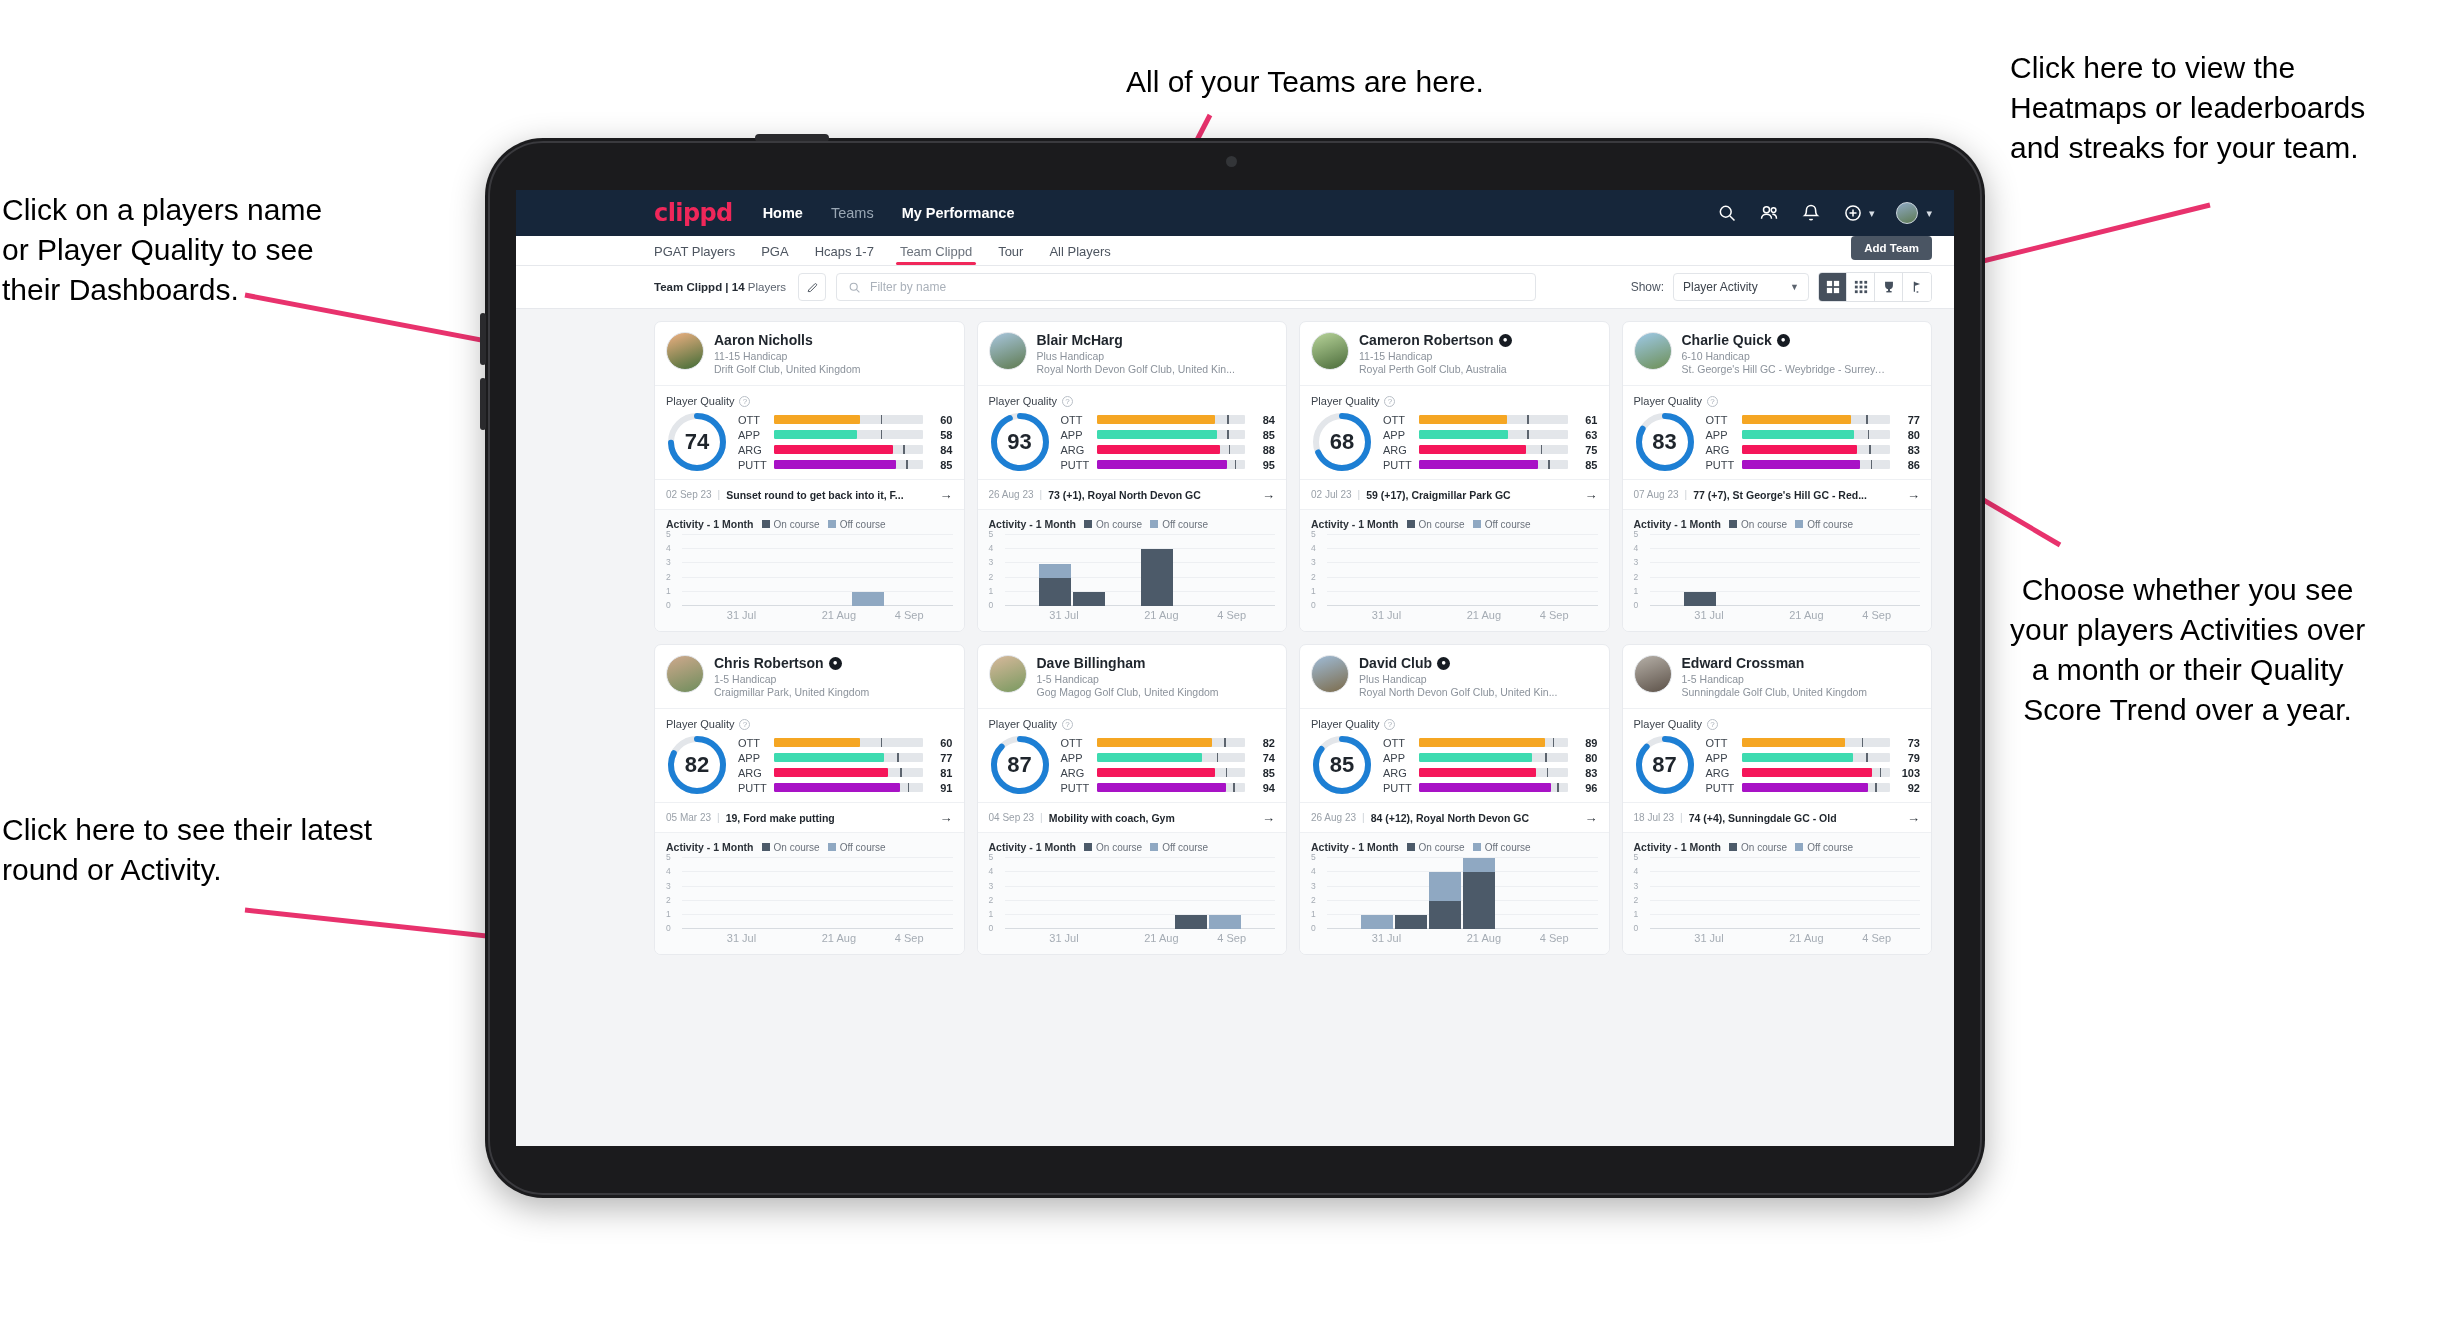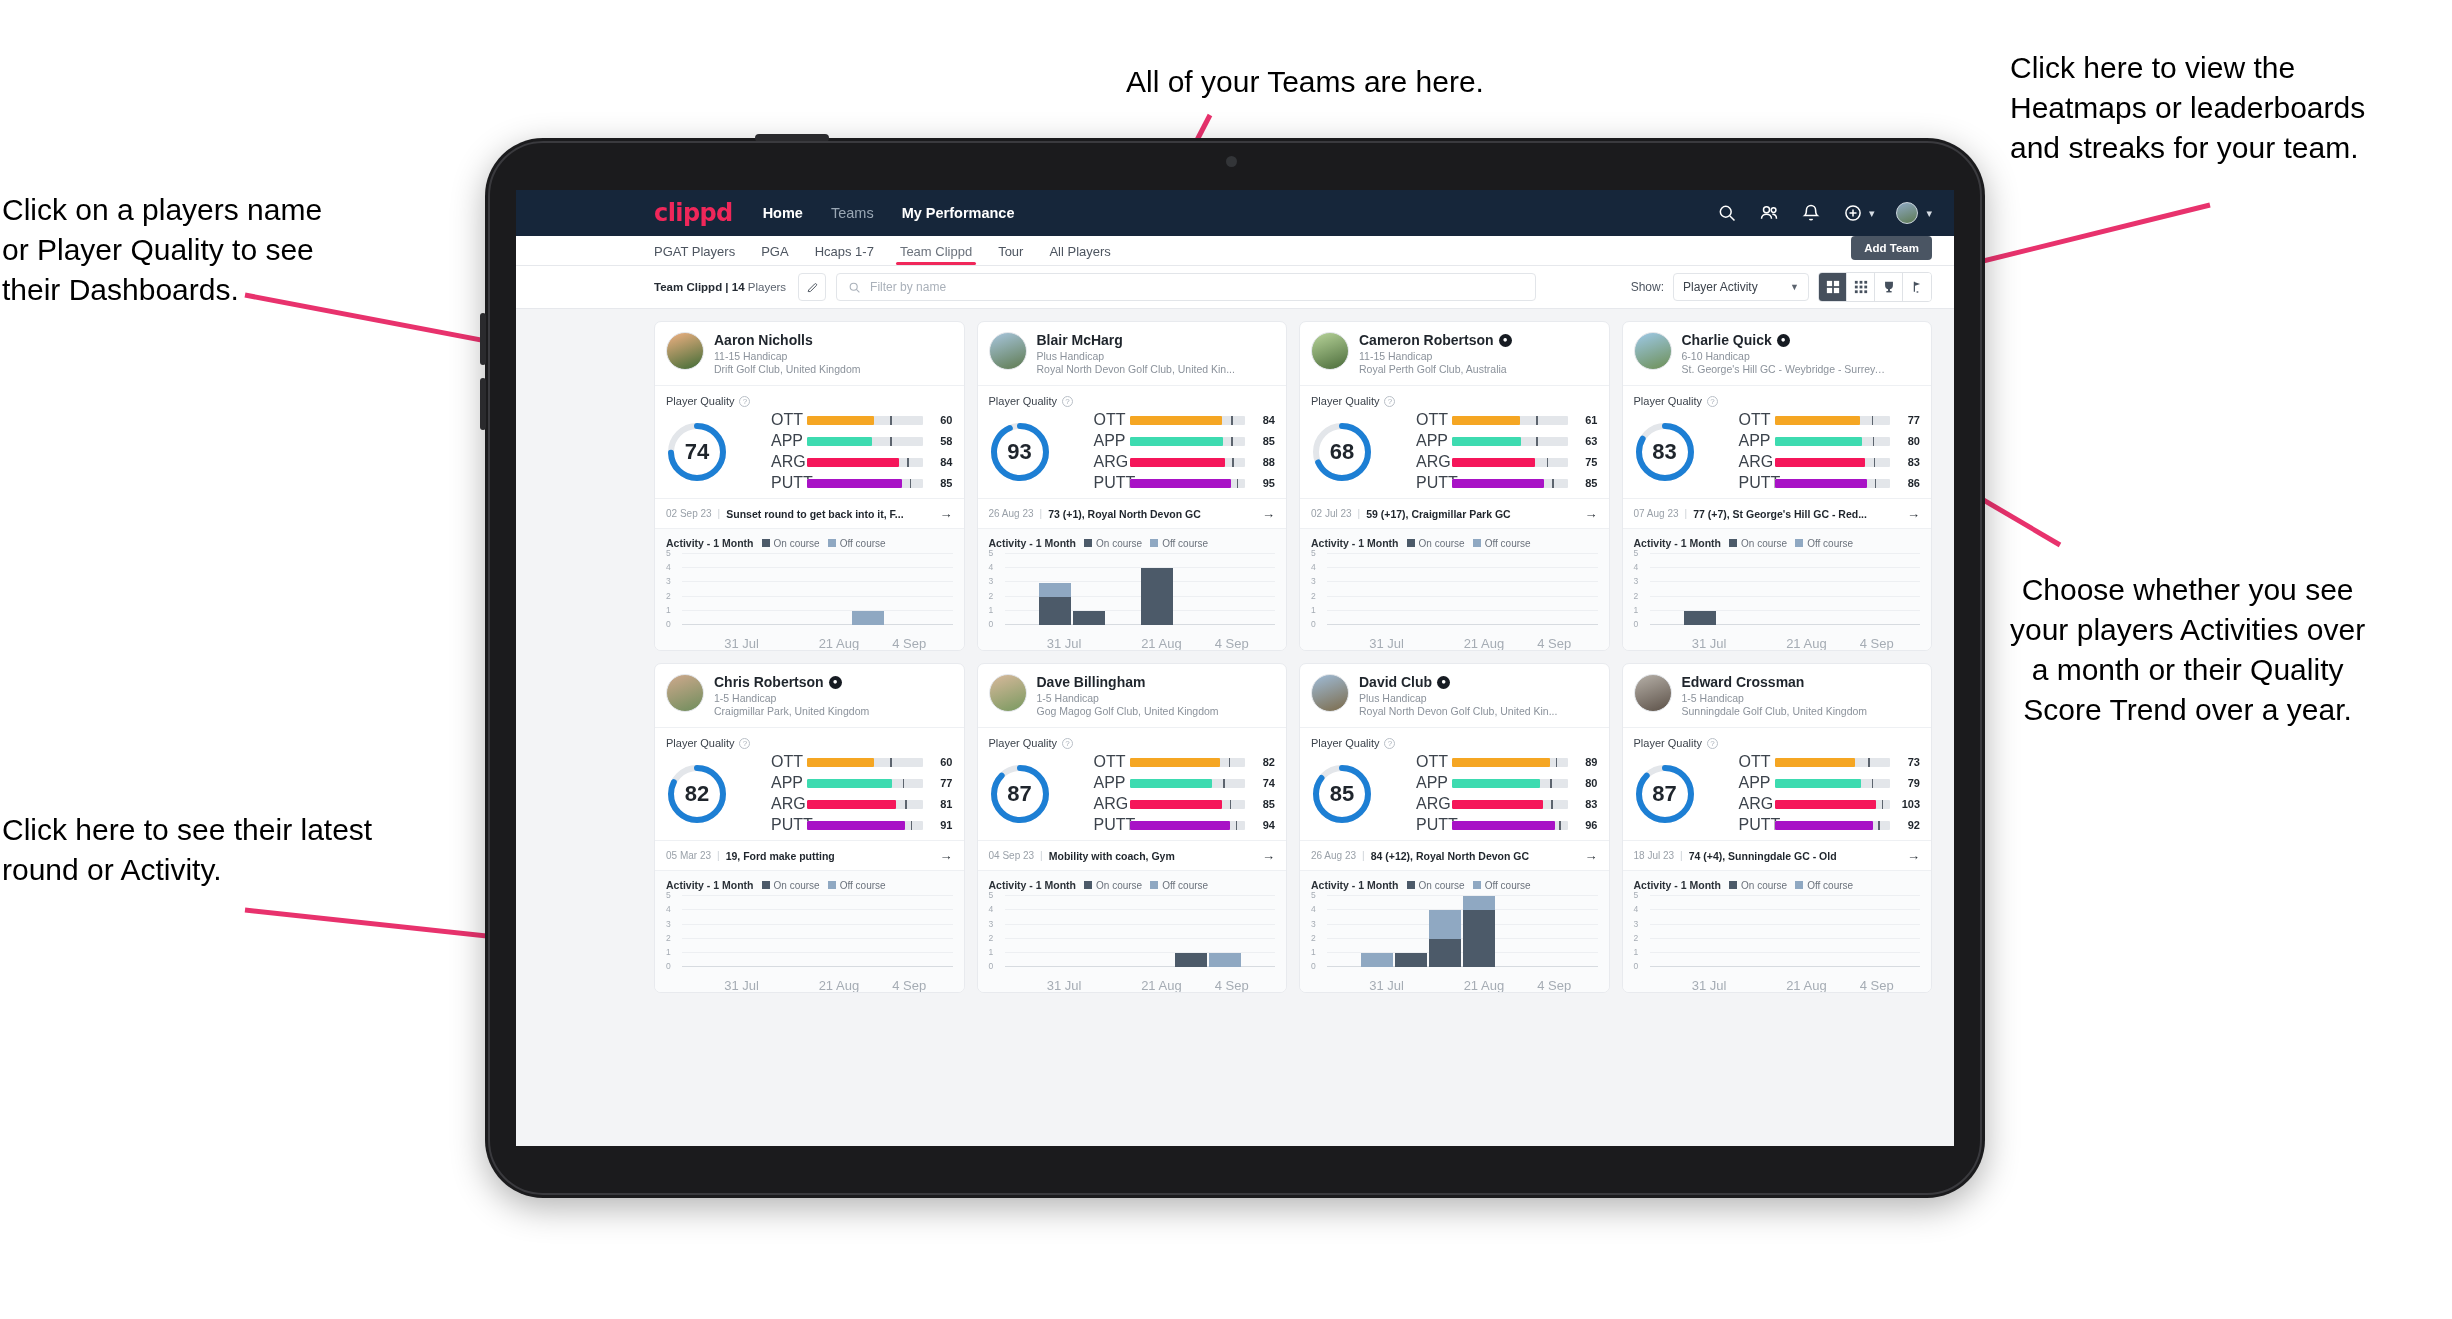--- a/index.html
+++ b/index.html
@@ -123,21 +123,21 @@
   .qmark { width:11px;height:11px;border-radius:50%;border:1px solid #b9bfc7;color:#aab1ba;font-size:8px;display:flex;align-items:center;justify-content:center; }
   .qbody { display:flex; gap:10px; align-items:center; }
   .ring { position:relative; width:62px; height:62px; flex:0 0 62px; }
   .ring svg { transform: rotate(-90deg); display:block; }
   .ringnum {
     position:absolute; inset:0; display:flex; align-items:center; justify-content:center;
     font-size:22px; font-weight:bold; color:#1f252c;
   }
   .bars { flex:1; display:flex; flex-direction:column; gap:3px; }
   .brow { display:flex; align-items:center; gap:6px; }
-  .bkey { font-size:16px; color:#3c434c; width:30px;margin-left:33px; }
+  .bkey { font-size:11px; color:#3c434c; width:30px; }
   .btrack { flex:1; height:9px; background:#e3e6ea; border-radius:1px; position:relative; overflow:hidden; }
   .bfill { position:absolute; left:0; top:0; bottom:0; border-radius:1px; }
   .btick { position:absolute; top:-1px; bottom:-1px; width:1.5px; background:#5c646e; }
   .bval { font-size:11px; font-weight:bold; color:#1f252c; width:24px; text-align:right; }
 
   .roundrow {
     display:flex; align-items:center; gap:6px; padding:7px 11px;
     border-top:1px solid #eef0f3; border-bottom:1px solid #eef0f3;
   }
   .rdate { font-size:10px; color:#9aa1a9; }
@@ -151,21 +151,21 @@
   .lgd { display:flex; align-items:center; gap:4px; font-size:10px; color:#6b727c; }
   .sw { width:8px;height:8px; }
   .chart { position:relative; height:72px; padding-left:16px; }
   .gl { position:absolute; left:16px; right:0; height:1px; background:#edeff2; }
   .gl.base { background:#d7dbe0; }
   .ylab { position:absolute; left:0; font-size:8.5px; color:#a5acb4; transform:translateY(-50%); }
   .plot { position:absolute; left:16px; right:0; top:0; bottom:0; display:flex; align-items:flex-end; gap:2px; }
   .bslot { flex:1; display:flex; flex-direction:column; justify-content:flex-end; height:100%; }
   .bseg { width:100%; }
   .xlabs { display:flex; margin-left:16px; margin-top:3px; position:relative; height:12px; }
-  .xlab { position:absolute; font-size:13px; color:#a5acb4; transform:translateX(-50%);margin-top:8px; }
+  .xlab { position:absolute; font-size:11px; color:#a5acb4; transform:translateX(-50%); }
 </style>
 </head>
 <body>
 
 <div id="stage">
 
   <svg class="arrow-svg">
     <defs>
       <marker id="ah" markerWidth="9" markerHeight="9" refX="7" refY="4.5" orient="auto">
         <path d="M0,0 L9,4.5 L0,9 z" fill="#e8326d"></path>

